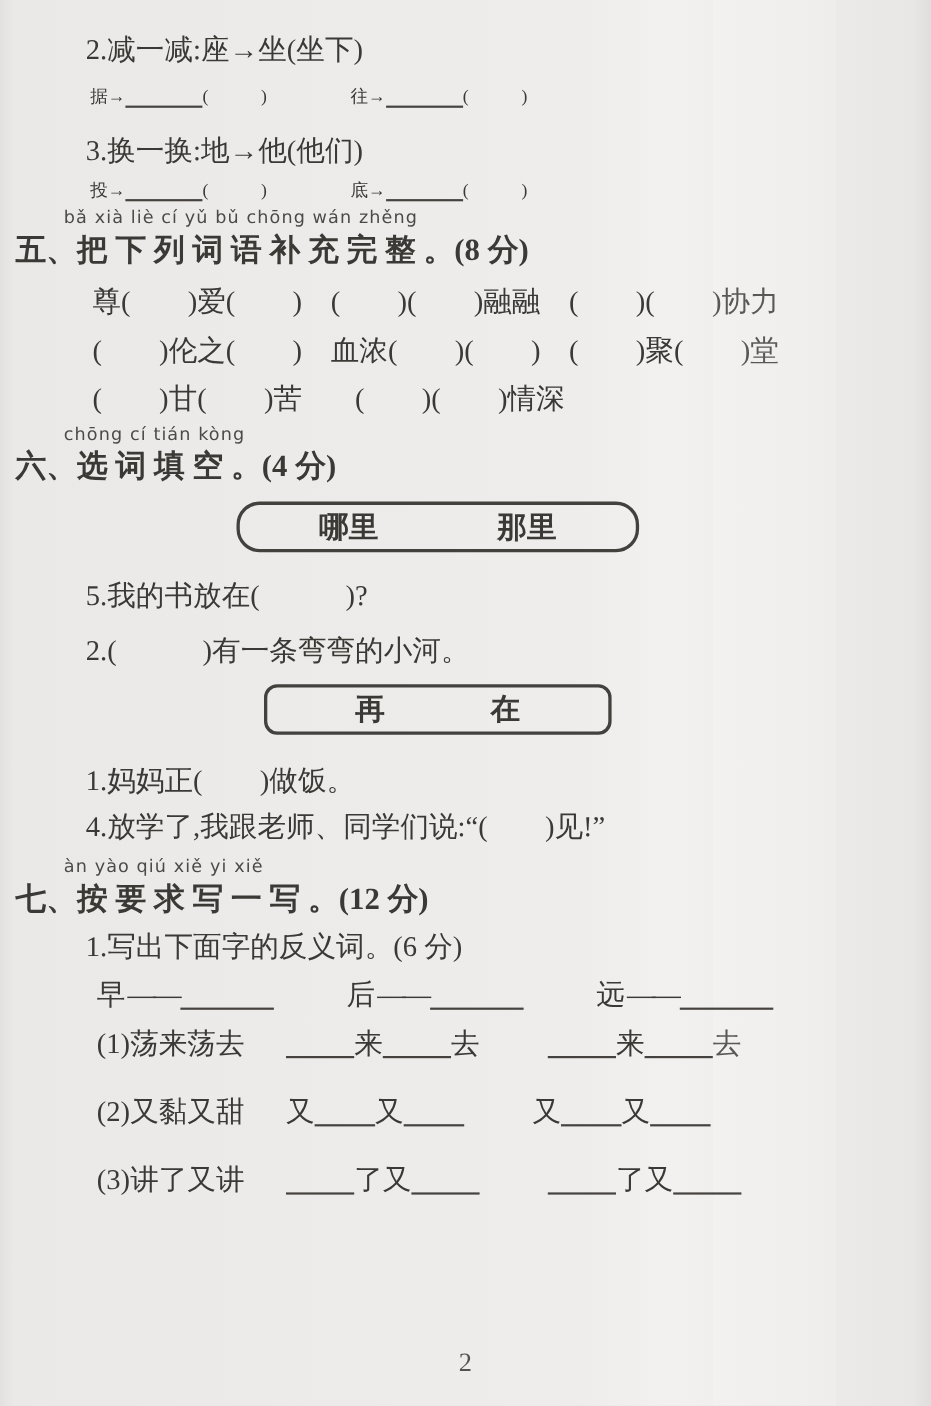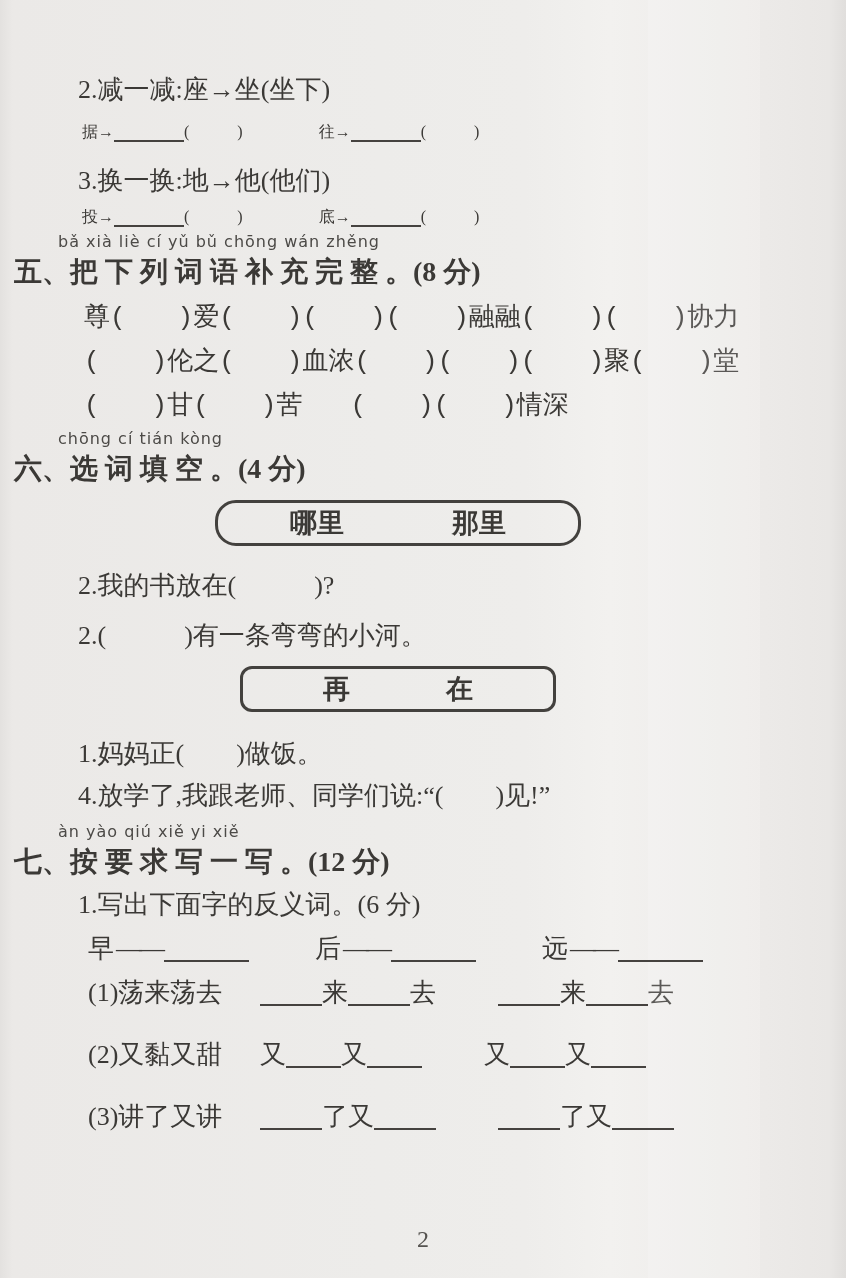--- a/index.html
+++ b/index.html
@@ -14,21 +14,21 @@
     background:#e5e3e1;
   }
   .page{
     position:relative;
     width:846px;height:1278px;
     overflow:hidden;
     color:var(--ink);
     background:linear-gradient(90deg,
       #e3e1df 0%, #ebe9e7 1.5%, #edecea 45%, #eeedeb 62%,
       #f2f1ef 72%, #edebe9 88%, #e9e7e5 98%, #e0dedc 100%);
-    padding-top:72px;
+    padding-top:28px;
   }
   .scan-band{
     position:absolute;top:0;bottom:0;left:648px;width:112px;
     background:rgba(255,255,255,0.16);pointer-events:none;
   }
   .line{
     font-size:26px;line-height:1.38;white-space:nowrap;color:var(--ink);
     font-weight:500;
   }
   .sec-title{font-size:28px;margin-left:14px;font-weight:600;}
@@ -38,21 +38,21 @@
     margin-left:58px;line-height:1.3;font-weight:400;
   }
   .item{margin-left:78px;}
   .conv-row{display:flex;margin-left:82px;gap:76px;}
   .grp{white-space:nowrap;}
   .blank{
     display:inline-block;border-bottom:2px solid var(--rule);
     transform:translateY(5px);height:14px;
   }
   .w55{width:55px}.w62{width:62px}.w70{width:70px}.w85{width:85px}
-  .fill-row{margin-left:84px;width:624px;display:flex;justify-content:space-between;font-family:Liberation Mono, monospace;}
+  .fill-row{margin-left:84px;width:624px;display:flex;justify-content:space-between;}
   .fill-row.left{width:auto;justify-content:flex-start;gap:48px;}
   .word-box{
     height:46px;border:3px solid #43413e;border-radius:12px;
     display:flex;align-items:center;justify-content:center;
     font-size:27px;font-weight:600;
   }
   .word-box.first{width:366px;margin-left:215px;gap:108px;border-radius:21px;}
   .word-box.second{width:316px;margin-left:240px;gap:96px;}
   .ant-row{margin-left:88px;display:flex;gap:66px;}
   .ant-row .dash{letter-spacing:-3px;margin:0 2px;}
@@ -109,21 +109,21 @@
   </div>
 
   <div class="pinyin mt4">chōng cí tián kòng</div>
   <div class="line sec-title">六、选 词 填 空 。(4 分)</div>
 
   <div class="word-box first mt12">
     <span>哪里</span>
     <span>那里</span>
   </div>
 
-  <div class="line item mt22">2.我的书放在(　　　)?</div>
+  <div class="line item mt22">5.我的书放在(　　　)?</div>
   <div class="line item mt14">2.(　　　)有一条弯弯的小河。</div>
 
   <div class="word-box second mt12">
     <span>再</span>
     <span>在</span>
   </div>
 
   <div class="line item mt24">1.妈妈正(　　)做饭。</div>
   <div class="line item mt6">4.放学了,我跟老师、同学们说:“(　　)见!”</div>
 

